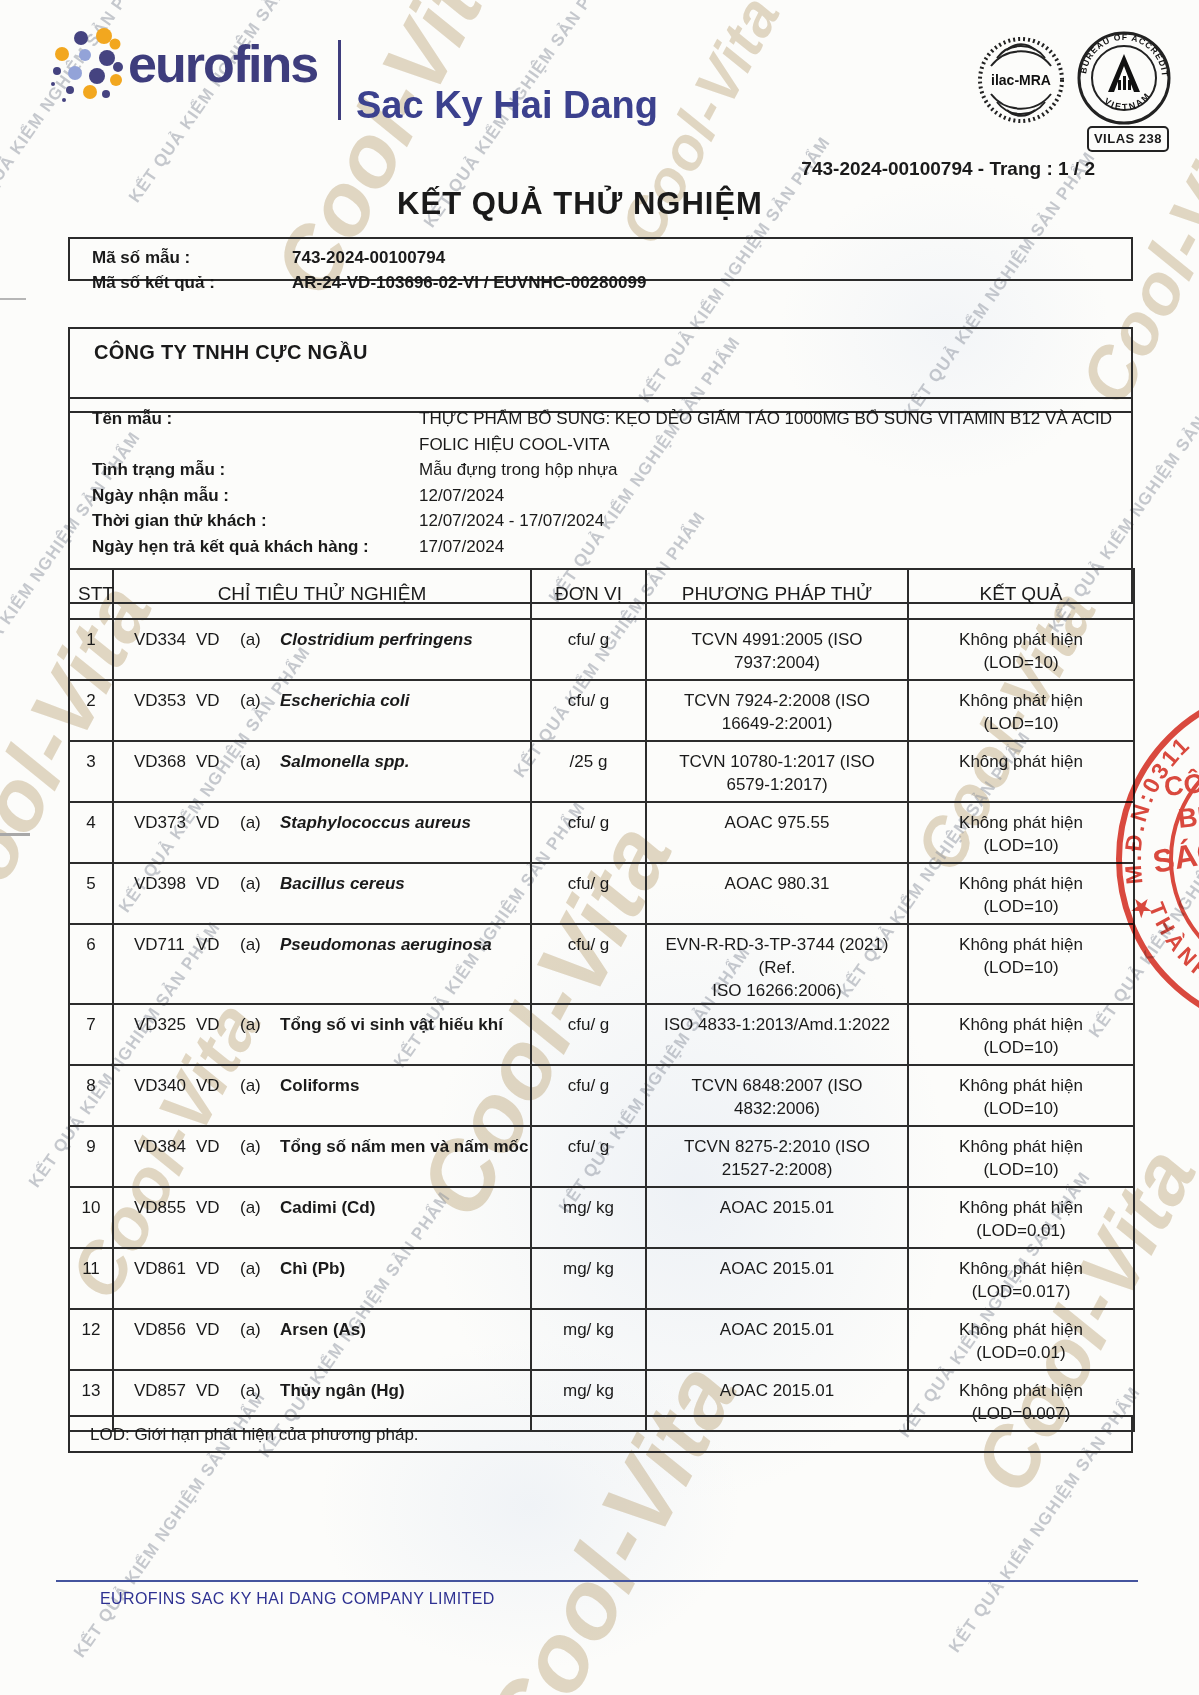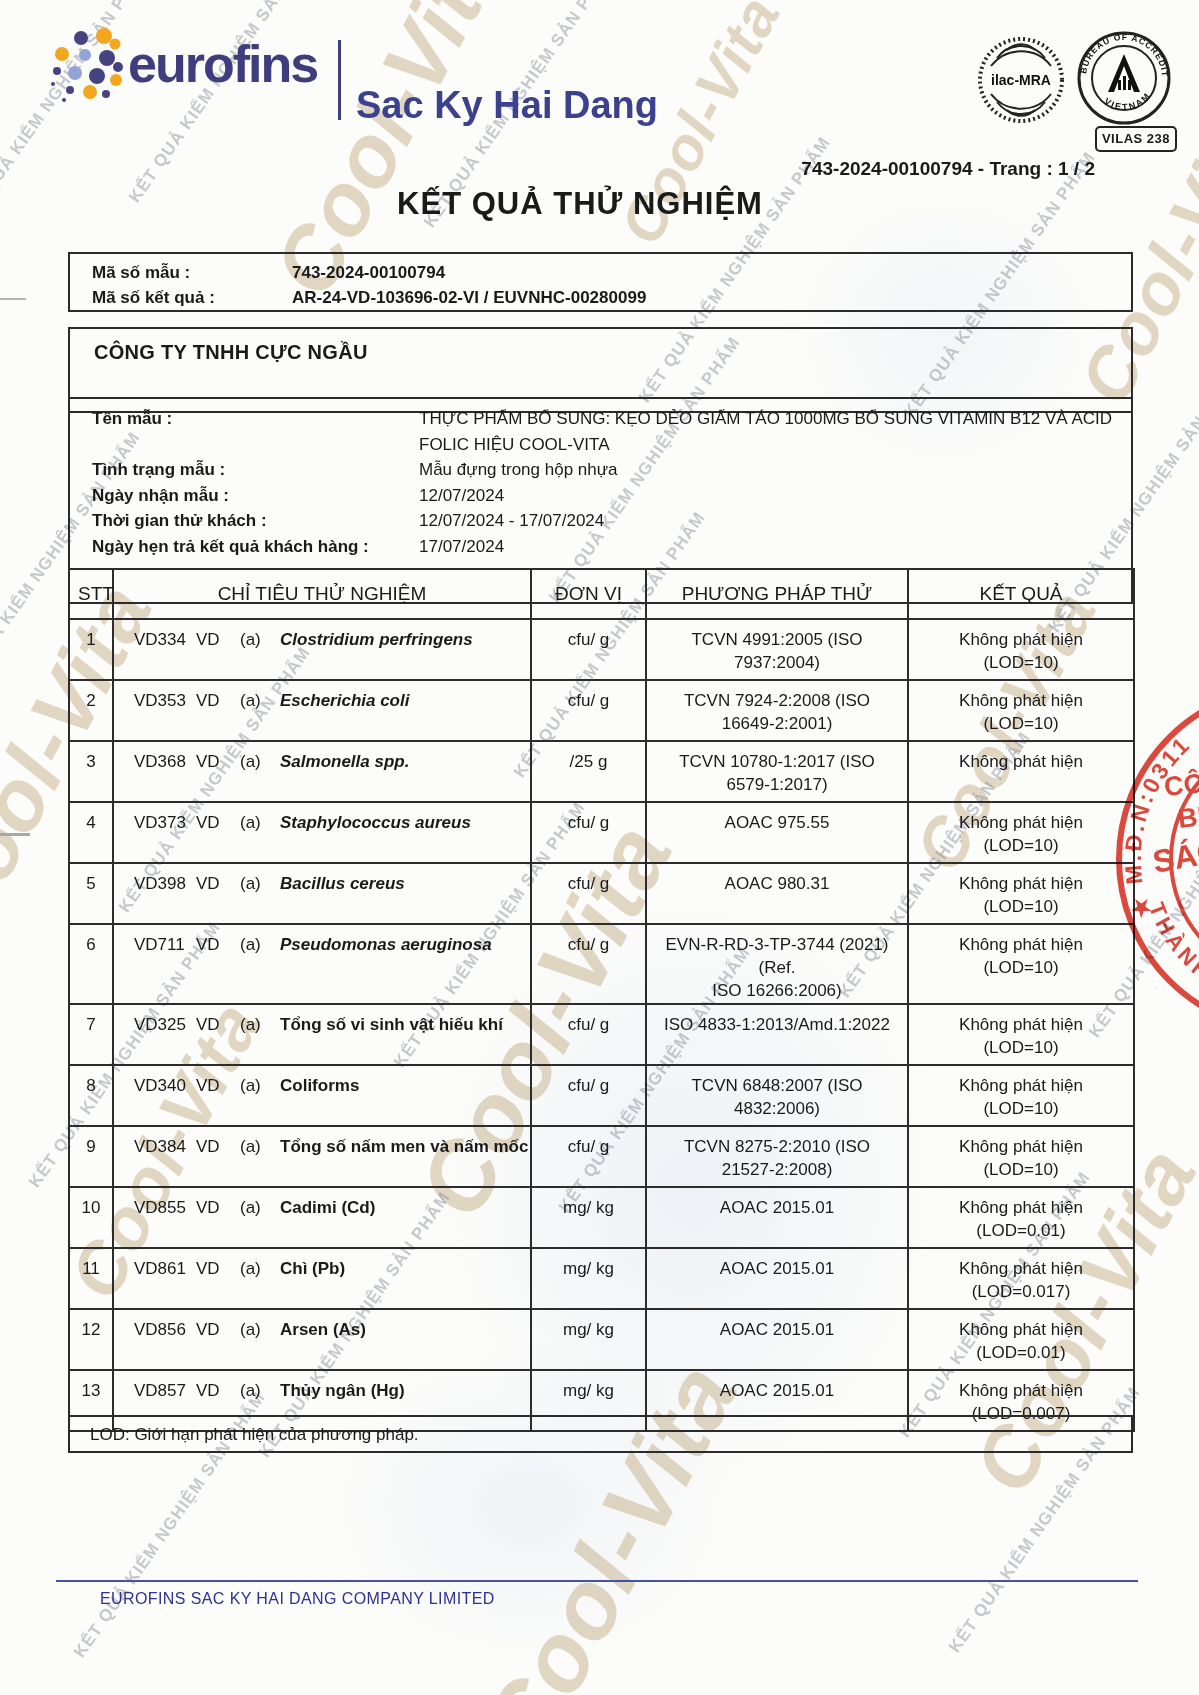--- a/index.html
+++ b/index.html
@@ -20,21 +20,21 @@
   
   .z{position:absolute;z-index:2;}
   
   .brand-word{left:128px;top:34px;font-size:52px;font-weight:600;color:#3e3d7d;letter-spacing:-2px;}
   .brand-divider{left:338px;top:40px;width:3px;height:80px;background:#3e3d7d;}
   .brand-sub{left:356px;top:84px;font-size:38px;font-weight:700;color:#3c418e;}
   .report-line{right:104px;top:158px;font-size:19px;font-weight:700;}
   .doc-title{left:0;top:186px;width:1160px;text-align:center;font-size:31px;font-weight:700;letter-spacing:1px;}
   
   .box{position:absolute;z-index:2;left:68px;width:1065px;border:2px solid #2b2b2b;background:transparent;box-sizing:border-box;}
-  .box-ids{top:252px;height:60px;padding:6px 0 0 22px;}
+  .box-ids{top:237px;height:44px;padding:6px 0 0 22px;}
   .box-customer{top:304px;height:86px;padding:12px 0 0 24px;margin-top:23px;}
   .box-sample{top:397px;height:207px;padding:7px 0 7px 22px;}
   .box-footnote{top:1415px;height:38px;padding:8px 0 0 20px;font-size:17px;}
   .info-row{display:grid;line-height:25px;font-size:17px;}
   .box-ids .info-row{grid-template-columns:200px 1fr;}
   .box-ids .lab,.box-ids .val{font-weight:700;}
   .box-sample .info-row{grid-template-columns:327px 1fr;line-height:25.5px;}
   .box-sample .lab{font-weight:700;}
   .customer-name{font-size:20px;font-weight:700;letter-spacing:.3px;}
   .prewrap{white-space:pre-line;}
@@ -56,21 +56,21 @@
   .footer-rule{left:56px;top:1580px;width:1082px;height:0;border-top:2px solid #44549e;}
   .footer-company{left:100px;top:1590px;font-size:16px;font-weight:400;color:#2e3192;letter-spacing:.4px;}
   
   .tick1{left:0;top:298px;width:26px;height:2px;background:#b6b6b6;}
   .tick2{left:0;top:833px;width:30px;height:3px;background:#a8a8a8;}
   
   .logo-dots{left:48px;top:24px;}
   .ilac{left:977px;top:36px;}
   .boa{left:1076px;top:30px;}
   .vilas{left:1087px;top:126px;width:78px;height:22px;border:2px solid #222;border-radius:5px;
-         text-align:center;font-size:13px;font-weight:700;line-height:22px;letter-spacing:.5px;margin-left:8px;}
+         text-align:center;font-size:13px;font-weight:700;line-height:22px;letter-spacing:.5px;}
   
   .stamp{left:1085px;top:668px;z-index:3;mix-blend-mode:multiply;opacity:.92;}
   .stamp text{fill:#d93a2e;font-family:"Liberation Sans",sans-serif;font-weight:700;}
 </style>
 </head>
 <body>
 
 <div class="page">
 
   <div class="wm-layer" id="wm-layer">

